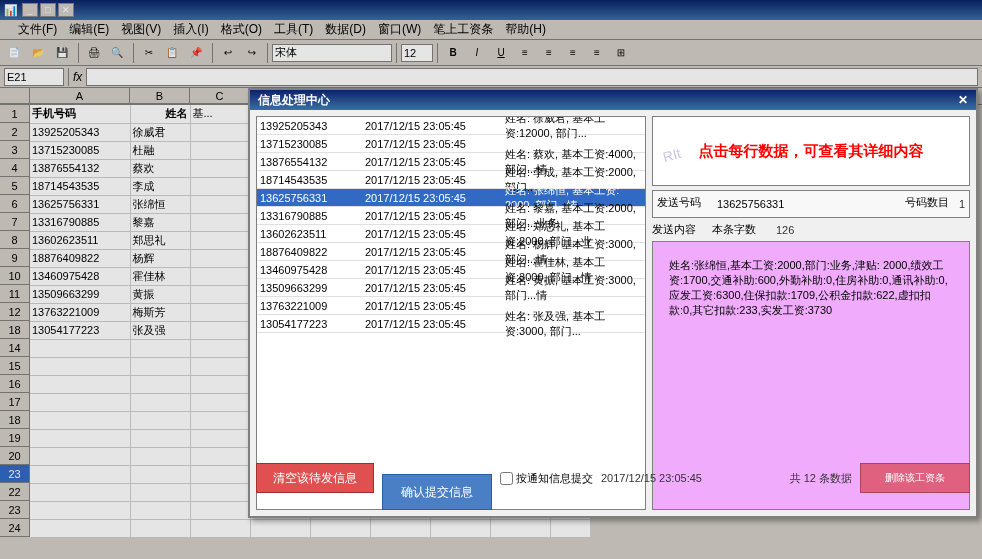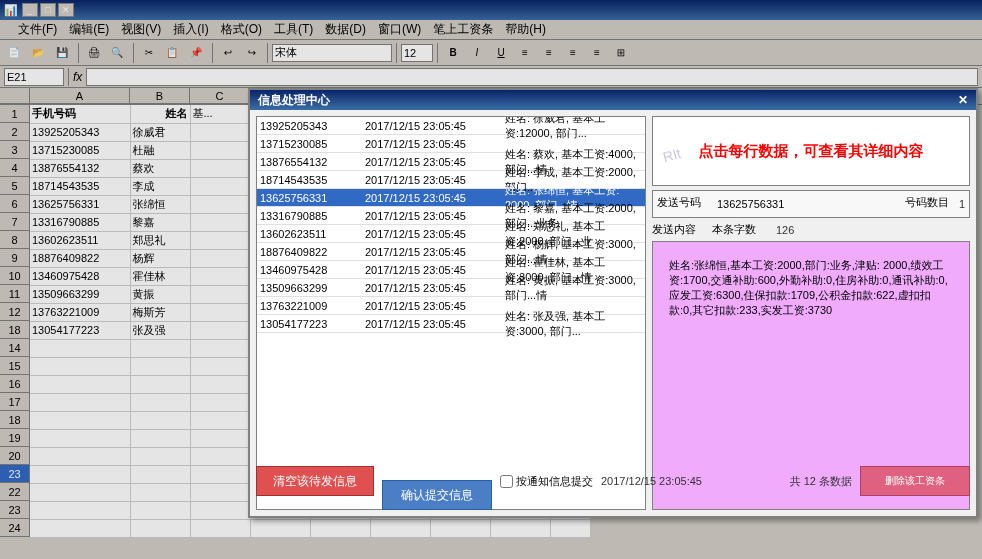--- a/index.html
+++ b/index.html
@@ -72,21 +72,21 @@
     .send-code-row { display: flex; align-items: flex-end; margin-bottom: 3px; }
     .label-text { font-size: 11px; width: 60px; flex-shrink: 0; }
     .value-text { font-size: 11px; flex: 1; }
     .count-text { font-size: 11px; color: #333; margin-left: 4px; }
     
     .send-content-area { border: 1px solid #808080; background: #f0abfc; flex: 1; padding: 16px; font-size: 11px; overflow-y: auto; min-height: 100px; }
     
     
     .modal-bottom { position: absolute; bottom: 6px; left: 6px; right: 6px; display: flex; align-items: center; gap: 8px; }
     .btn-red { background: #e05050; color: white; border: 1px solid #a03030; padding: 4px 16px; font-size: 12px; cursor: pointer; min-width: 110px; height: 30px; }
-    .btn-blue { background: #4a7fc5; color: white; border: 1px solid #2a5fa5; padding: 4px 16px; font-size: 12px; cursor: pointer; min-width: 110px; height: 30px; margin-top: 28px; }
+    .btn-blue { background: #4a7fc5; color: white; border: 1px solid #2a5fa5; padding: 4px 16px; font-size: 12px; cursor: pointer; min-width: 110px; height: 36px; margin-top: 28px; }
     .btn-pink { background: #e06080; color: white; border: 1px solid #b04060; padding: 4px 16px; font-size: 10px; cursor: pointer; min-width: 110px; height: 30px; }
     .checkbox-area { display: flex; align-items: center; gap: 3px; font-size: 11px; }
     .datetime-text { font-size: 11px; color: #333; }
     .count-info { font-size: 11px; color: #333; }
     
     .watermark { position: absolute; top: 30px; left: 10px; opacity: 0.3; font-size: 14px; color: #4444aa; transform: rotate(-15deg); z-index: 0; }
   </style>
 </head>
 <body>
 

